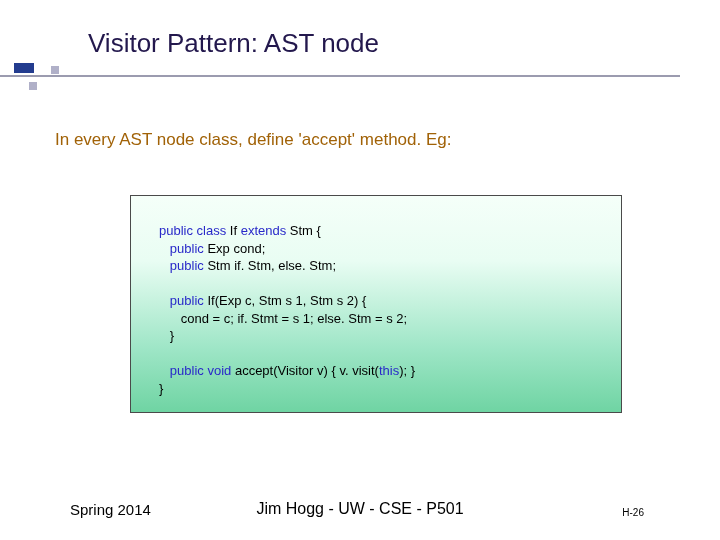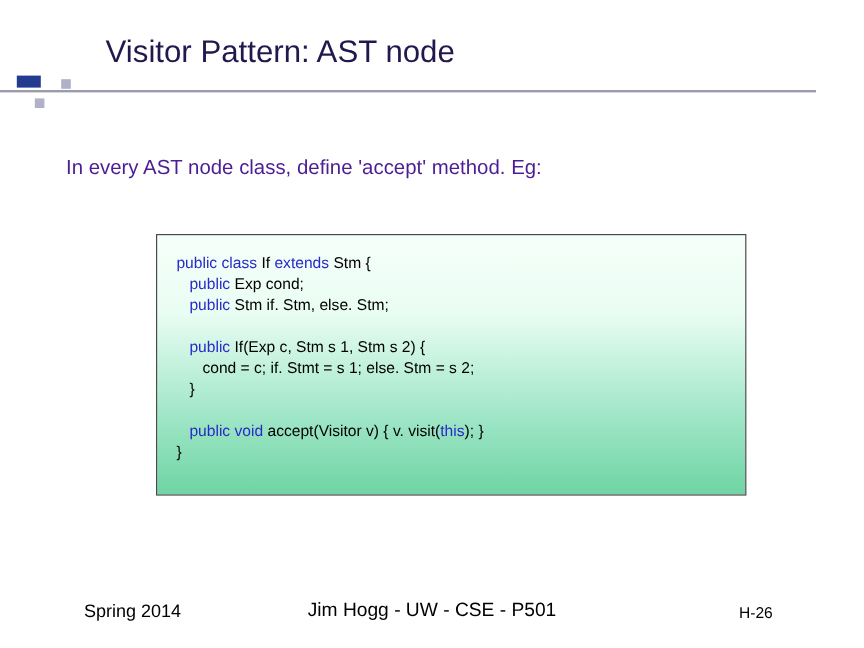--- a/index.html
+++ b/index.html
@@ -57,36 +57,36 @@
     left: 29px;
     width: 8px;
     height: 8px;
     background: #b0b0c8;
   }
   .intro {
     position: absolute;
     top: 130px;
     left: 55px;
     font-size: 17px;
-    color: #4c1d95;
+    color: #a16207;
     font-family: Verdana, Arial, sans-serif;
   }
   .codebox {
     position: absolute;
     top: 195px;
     left: 130px;
     width: 492px;
     height: 218px;
     border: 1px solid #4a4a4a;
     background: linear-gradient(to bottom, #f5fff9 0%, #e9fdf3 30%, #9fe6c7 70%, #6fd4a3 100%);
     box-sizing: border-box;
     padding: 10px 12px 10px 12px;
   }
   .codebox pre {
-    margin: 4px;
+    margin: 16px;
     font-family: "Comic Sans MS", "Comic Sans", cursive, sans-serif;
     font-size: 13px;
     line-height: 1.35;
     color: #000;
     white-space: pre;
   }
   .kw { color: #2929c9; }
   .footer-left {
     position: absolute;
     bottom: 22px;
@@ -100,21 +100,21 @@
     left: 0;
     width: 720px;
     text-align: center;
     font-size: 16px;
     font-family: Arial, sans-serif;
   }
   .footer-right {
     position: absolute;
     bottom: 22px;
     right: 28px;
-    font-size: 13px;
+    font-size: 10px;
     font-family: Arial, sans-serif;
   }
 </style>
 </head>
 <body>
 
 <div class="slide">
   <div class="accent-block"></div>
   <div class="accent-sq-top"></div>
   <div class="accent-sq-bot"></div>

